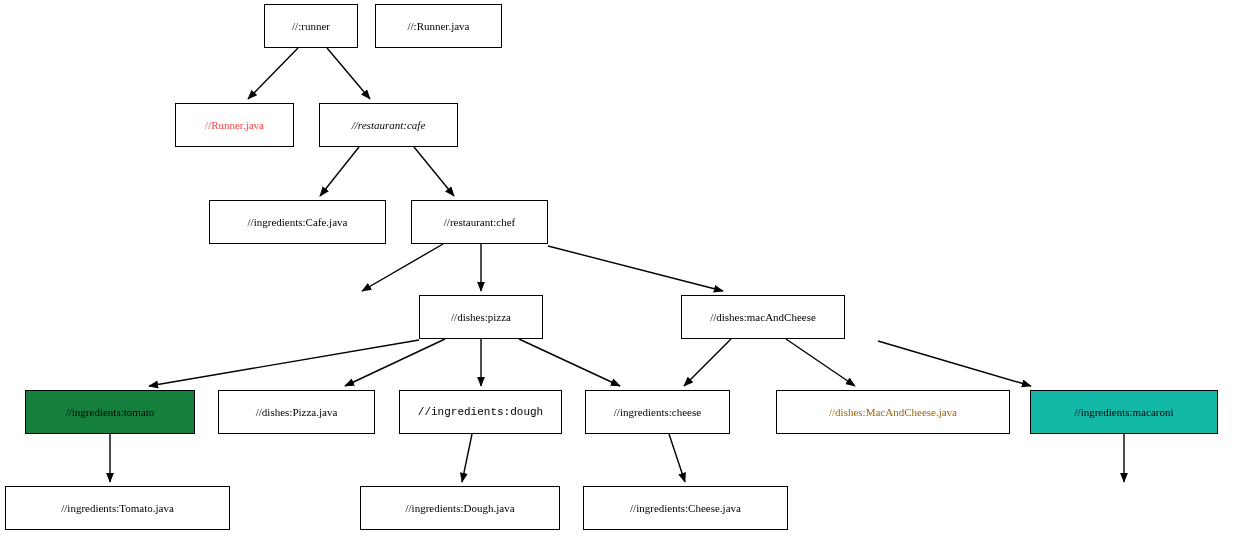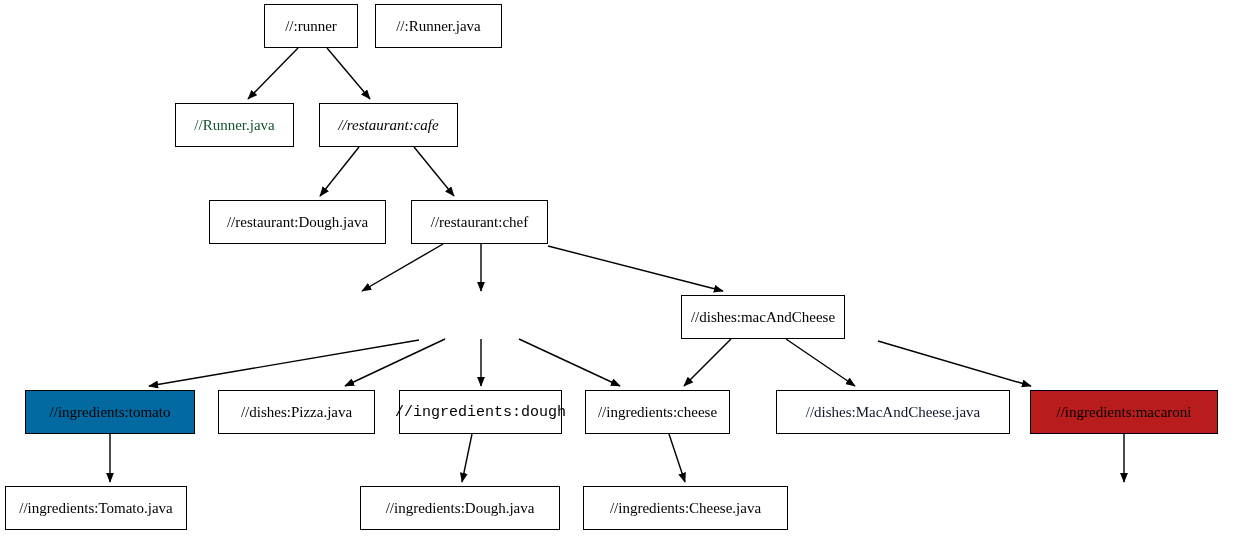--- a/index.html
+++ b/index.html
@@ -35,21 +35,21 @@
     box-sizing: border-box;
     background: #ffffff;
     border: 1px solid #000000;
     display: flex;
     align-items: center;
     justify-content: center;
     white-space: nowrap;
   }
   .node-label {
     font-family: "Liberation Serif", "DejaVu Serif", serif;
-    font-size: 15px;
+    font-size: 11px;
     line-height: 1;
     color: #000000;
     letter-spacing: 0px;
     user-select: none;
   }
 </style>
 </head>
 <body>
 
 <div id="graph-root">
@@ -83,53 +83,56 @@
   </svg>
 
   <div id="node-layer">
       <div class="graph-node" style="left: 264px; top: 4px; width: 94px; height: 44px; background: rgb(255, 255, 255); border-color: rgb(0, 0, 0);">
         <span class="node-label" style="color: rgb(0, 0, 0);">//:runner</span>
       </div>
       <div class="graph-node" style="left: 375px; top: 4px; width: 127px; height: 44px; background: rgb(255, 255, 255); border-color: rgb(0, 0, 0);">
         <span class="node-label" style="color: rgb(0, 0, 0);">//:Runner.java</span>
       </div>
       <div class="graph-node" style="left: 175px; top: 103px; width: 119px; height: 44px; background: rgb(255, 255, 255); border-color: rgb(0, 0, 0);">
-        <span class="node-label" style="color: #14532d;">//Runner.java</span>
+        <span class="node-label" style="color: #ef4444;">//Runner.java</span>
       </div>
       <div class="graph-node" style="left: 319px; top: 103px; width: 139px; height: 44px; background: rgb(255, 255, 255); border-color: rgb(0, 0, 0);">
         <span class="node-label" style="color: rgb(0, 0, 0); font-style: italic;">//restaurant:cafe</span>
       </div>
       <div class="graph-node" style="left: 209px; top: 200px; width: 177px; height: 44px; background: rgb(255, 255, 255); border-color: rgb(0, 0, 0);">
-        <span class="node-label" style="color: rgb(0, 0, 0);">//restaurant:Dough.java</span>
+        <span class="node-label" style="color: rgb(0, 0, 0);">//ingredients:Cafe.java</span>
       </div>
       <div class="graph-node" style="left: 411px; top: 200px; width: 137px; height: 44px; background: rgb(255, 255, 255); border-color: rgb(0, 0, 0);">
         <span class="node-label" style="color: rgb(0, 0, 0);">//restaurant:chef</span>
       </div>
+      <div class="graph-node" style="left: 419px; top: 295px; width: 124px; height: 44px; background: rgb(255, 255, 255); border-color: rgb(0, 0, 0);">
+        <span class="node-label" style="color: rgb(0, 0, 0);">//dishes:pizza</span>
+      </div>
       <div class="graph-node" style="left: 681px; top: 295px; width: 164px; height: 44px; background: rgb(255, 255, 255); border-color: rgb(0, 0, 0);">
         <span class="node-label" style="color: rgb(0, 0, 0);">//dishes:macAndCheese</span>
       </div>
-      <div class="graph-node" style="left: 25px; top: 390px; width: 170px; height: 44px; background: #0369a1; border-color: rgb(0, 0, 0);">
+      <div class="graph-node" style="left: 25px; top: 390px; width: 170px; height: 44px; background: #15803d; border-color: rgb(0, 0, 0);">
         <span class="node-label" style="color: rgb(0, 0, 0);">//ingredients:tomato</span>
       </div>
       <div class="graph-node" style="left: 218px; top: 390px; width: 157px; height: 44px; background: rgb(255, 255, 255); border-color: rgb(0, 0, 0);">
         <span class="node-label" style="color: rgb(0, 0, 0);">//dishes:Pizza.java</span>
       </div>
       <div class="graph-node" style="left: 399px; top: 390px; width: 163px; height: 44px; background: rgb(255, 255, 255); border-color: rgb(0, 0, 0);">
         <span class="node-label" style="color: rgb(0, 0, 0); font-family: Liberation Mono, monospace;">//ingredients:dough</span>
       </div>
       <div class="graph-node" style="left: 585px; top: 390px; width: 145px; height: 44px; background: rgb(255, 255, 255); border-color: rgb(0, 0, 0);">
         <span class="node-label" style="color: rgb(0, 0, 0);">//ingredients:cheese</span>
       </div>
       <div class="graph-node" style="left: 776px; top: 390px; width: 234px; height: 44px; background: rgb(255, 255, 255); border-color: rgb(0, 0, 0);">
-        <span class="node-label" style="color: #0f172a;">//dishes:MacAndCheese.java</span>
+        <span class="node-label" style="color: #a16207;">//dishes:MacAndCheese.java</span>
       </div>
-      <div class="graph-node" style="left: 1030px; top: 390px; width: 188px; height: 44px; background: #b91c1c; border-color: rgb(0, 0, 0);">
+      <div class="graph-node" style="left: 1030px; top: 390px; width: 188px; height: 44px; background: #14b8a6; border-color: rgb(0, 0, 0);">
         <span class="node-label" style="color: rgb(0, 0, 0);">//ingredients:macaroni</span>
       </div>
-      <div class="graph-node" style="left: 5px; top: 486px; width: 182px; height: 44px; background: rgb(255, 255, 255); border-color: rgb(0, 0, 0);">
+      <div class="graph-node" style="left: 5px; top: 486px; width: 225px; height: 44px; background: rgb(255, 255, 255); border-color: rgb(0, 0, 0);">
         <span class="node-label" style="color: rgb(0, 0, 0);">//ingredients:Tomato.java</span>
       </div>
       <div class="graph-node" style="left: 360px; top: 486px; width: 200px; height: 44px; background: rgb(255, 255, 255); border-color: rgb(0, 0, 0);">
         <span class="node-label" style="color: rgb(0, 0, 0);">//ingredients:Dough.java</span>
       </div>
       <div class="graph-node" style="left: 583px; top: 486px; width: 205px; height: 44px; background: rgb(255, 255, 255); border-color: rgb(0, 0, 0);">
         <span class="node-label" style="color: rgb(0, 0, 0);">//ingredients:Cheese.java</span>
       </div>
     </div>
 

